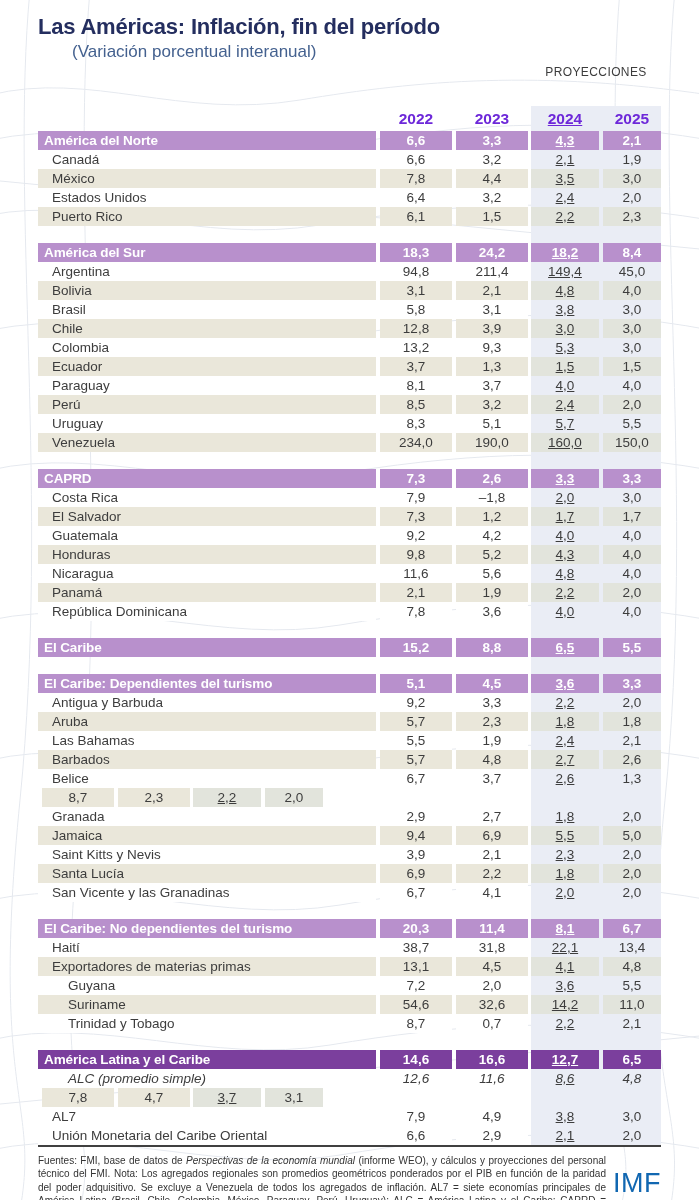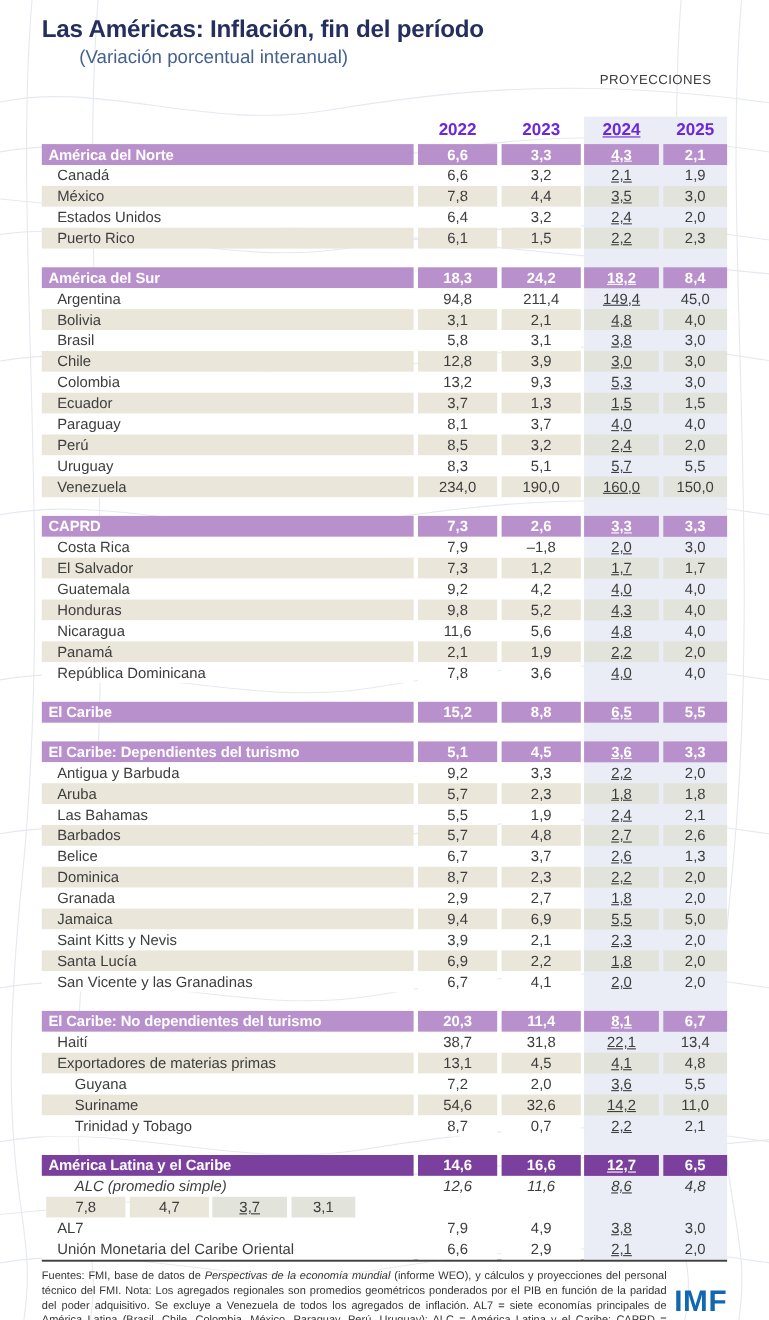--- a/index.html
+++ b/index.html
@@ -41,21 +41,21 @@
   .data-row.white .label-cell, .data-row.white .c0, .data-row.white .c1 { background:#ffffff; }
   .data-row.beige .label-cell, .data-row.beige .c0, .data-row.beige .c1 { background:var(--beige,#eae7da); }
   .data-row.beige .c2, .data-row.beige .c3 { background:var(--beige-blue,#e2e4dc); }
 
   .indent { padding-left:30px; }
   .row.italic .cell { font-style:italic; }
   .gap-row { height:17px; }
 
   .footer { display:flex; margin-top:7px; }
   .footnote { width:568px; font-size:10px; line-height:13.4px; color:#333333; text-align:justify; }
-  .logo { flex:1; text-align:right; align-self:flex-start; padding-top:14px; font-size:27px; font-weight:bold; color:var(--logo-blue,#1167b1); letter-spacing:0.5px; }
+  .logo { flex:1; text-align:right; align-self:flex-start; padding-top:14px; font-size:27px; font-weight:normal; color:var(--logo-blue,#1167b1); letter-spacing:0.5px; }
 </style>
 </head>
 <body>
 
 <svg class="mesh" viewBox="0 0 699 1200" xmlns="http://www.w3.org/2000/svg" aria-hidden="true">
   <g stroke="#e1e5ec" stroke-width="1" fill="none" opacity="0.85">
     <path d="M-10,95 C90,70 180,120 300,100 S540,70 710,95"></path>
     <path d="M-10,140 C110,115 220,165 340,145 S560,115 710,140"></path>
     <path d="M-10,215 C90,195 200,245 320,225 S560,195 710,220"></path>
     <path d="M-10,330 C120,305 230,355 350,335 S580,305 710,330"></path>
@@ -309,21 +309,20 @@
           <div class="cell num-cell c3">2,6</div>
         </div>
         <div class="row data-row white">
           <div class="cell label-cell">Belice</div>
           <div class="cell num-cell c0">6,7</div>
           <div class="cell num-cell c1">3,7</div>
           <div class="cell num-cell c2">2,6</div>
           <div class="cell num-cell c3">1,3</div>
         </div>
         <div class="row data-row beige">
-          <div class="cell label-cell">Dominica</div>
           <div class="cell num-cell c0">8,7</div>
           <div class="cell num-cell c1">2,3</div>
           <div class="cell num-cell c2">2,2</div>
           <div class="cell num-cell c3">2,0</div>
         </div>
         <div class="row data-row white">
           <div class="cell label-cell">Granada</div>
           <div class="cell num-cell c0">2,9</div>
           <div class="cell num-cell c1">2,7</div>
           <div class="cell num-cell c2">1,8</div>

